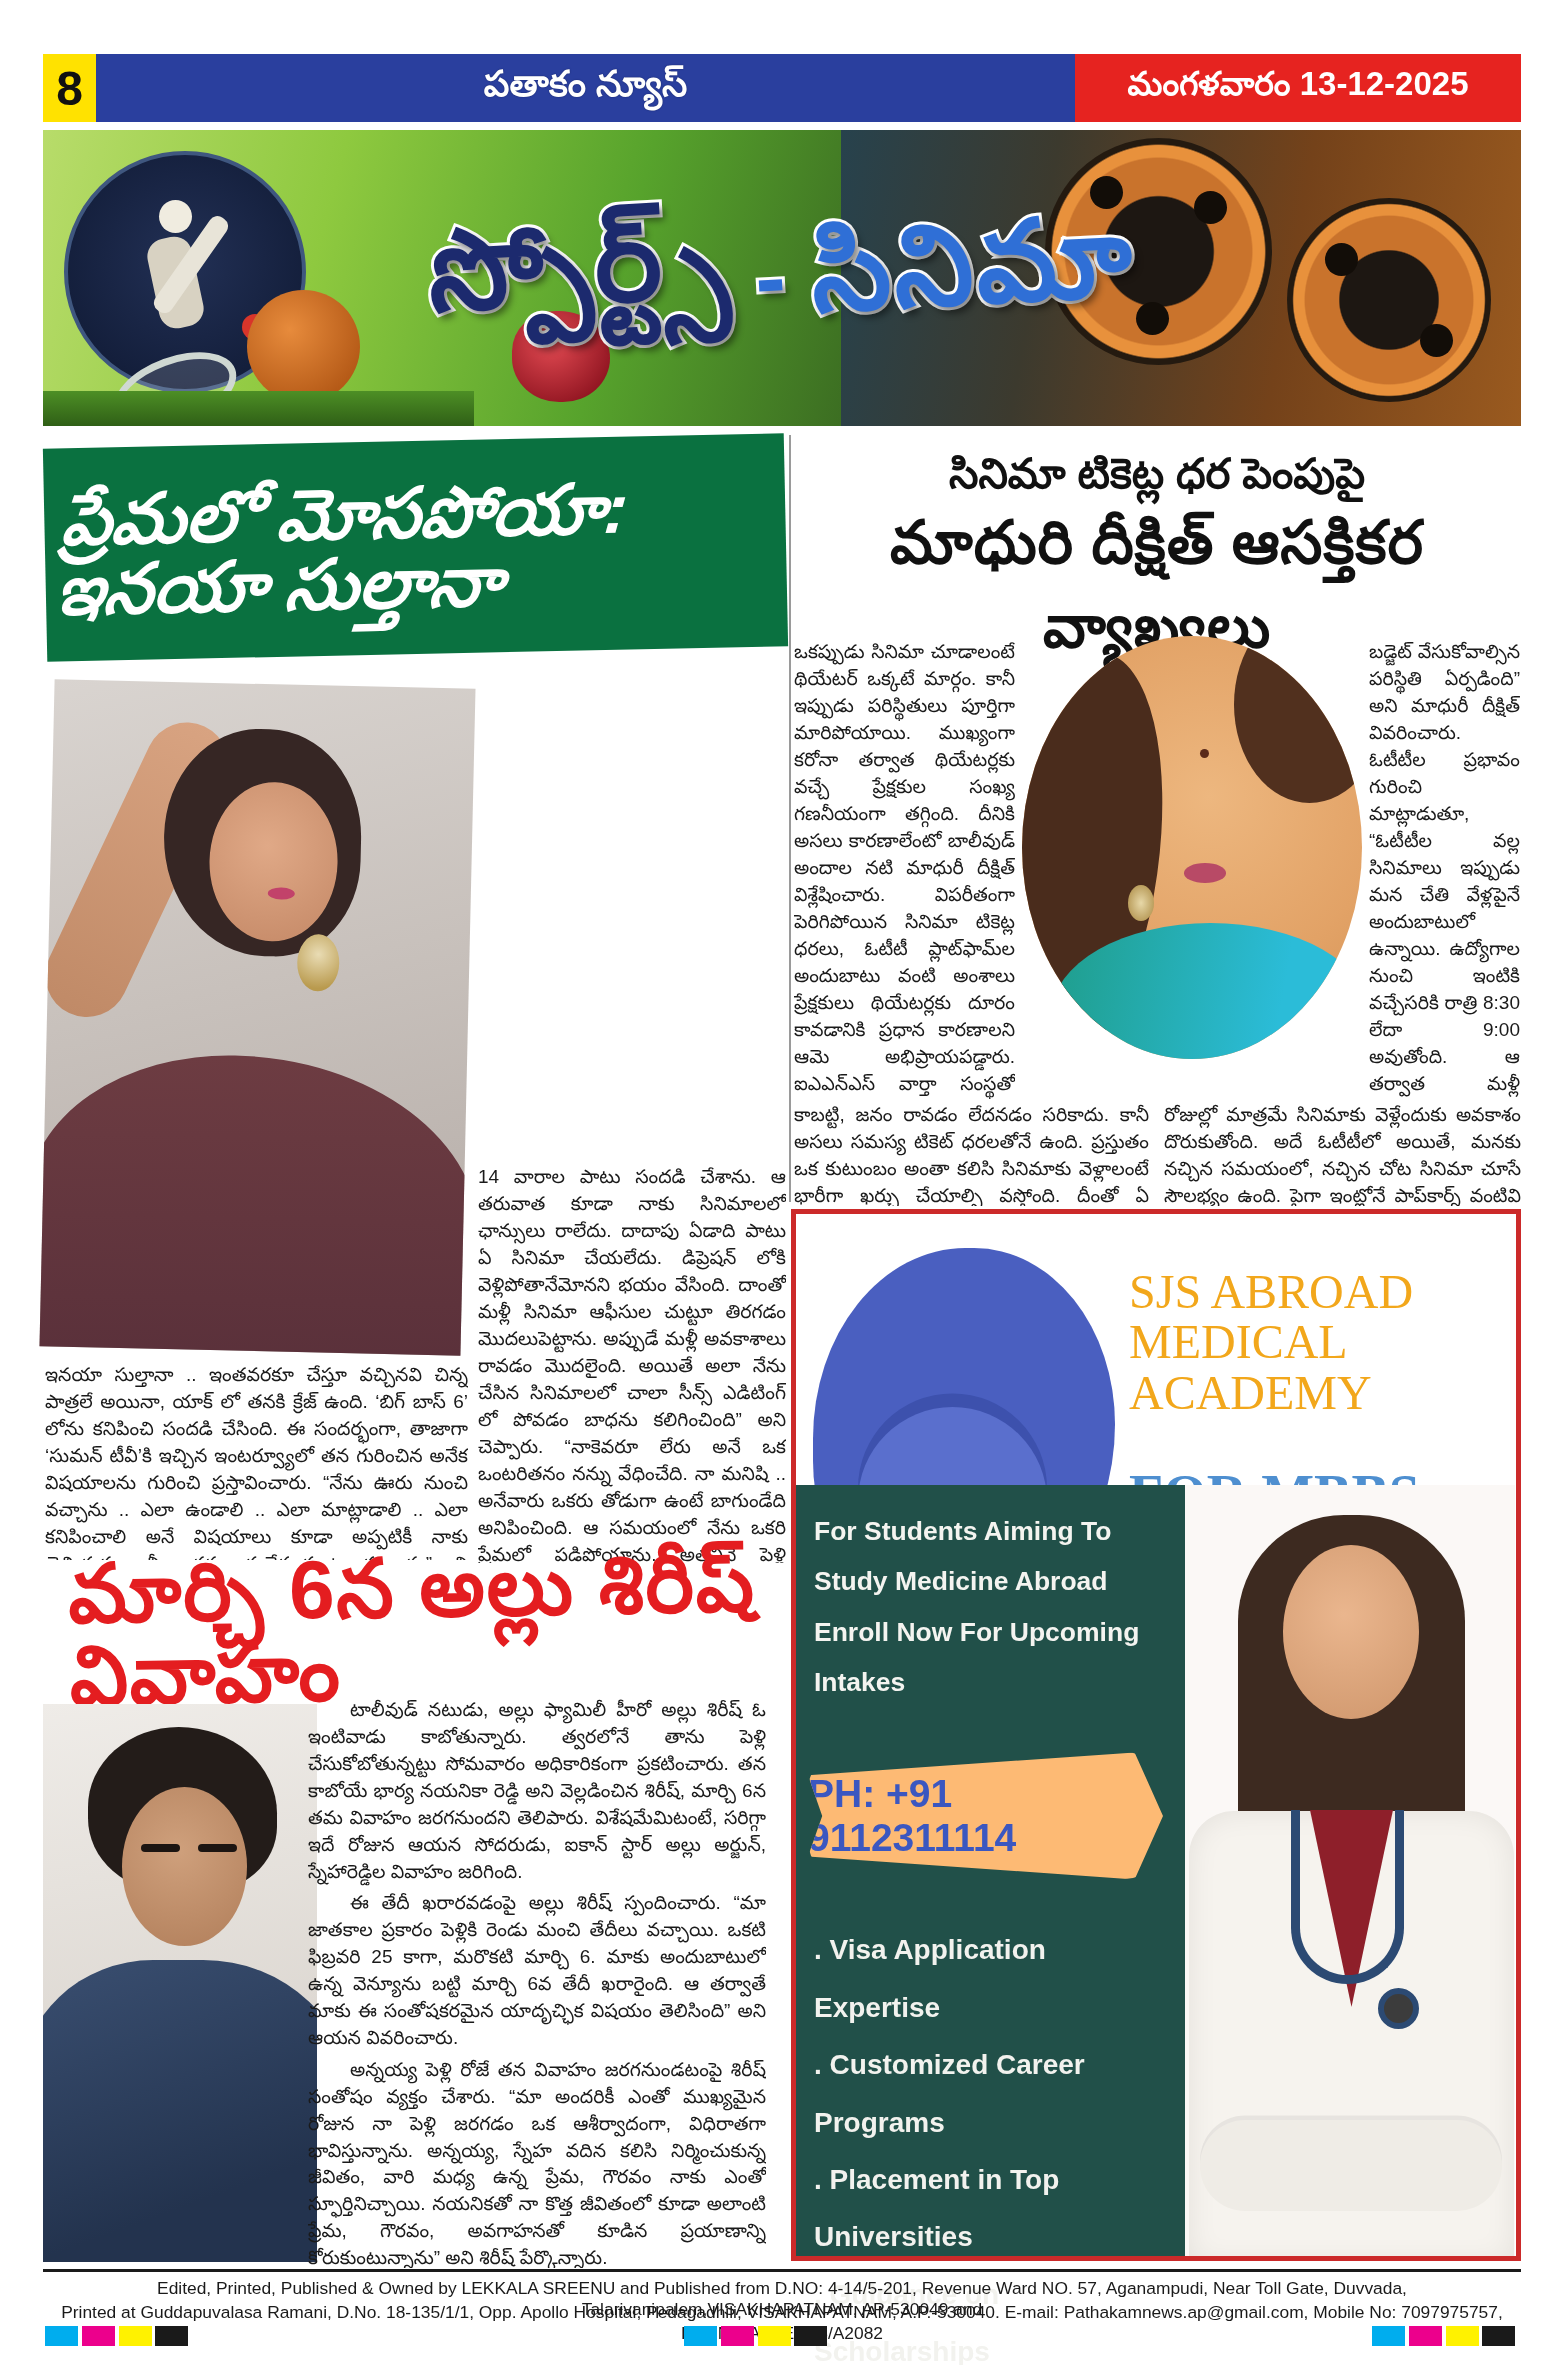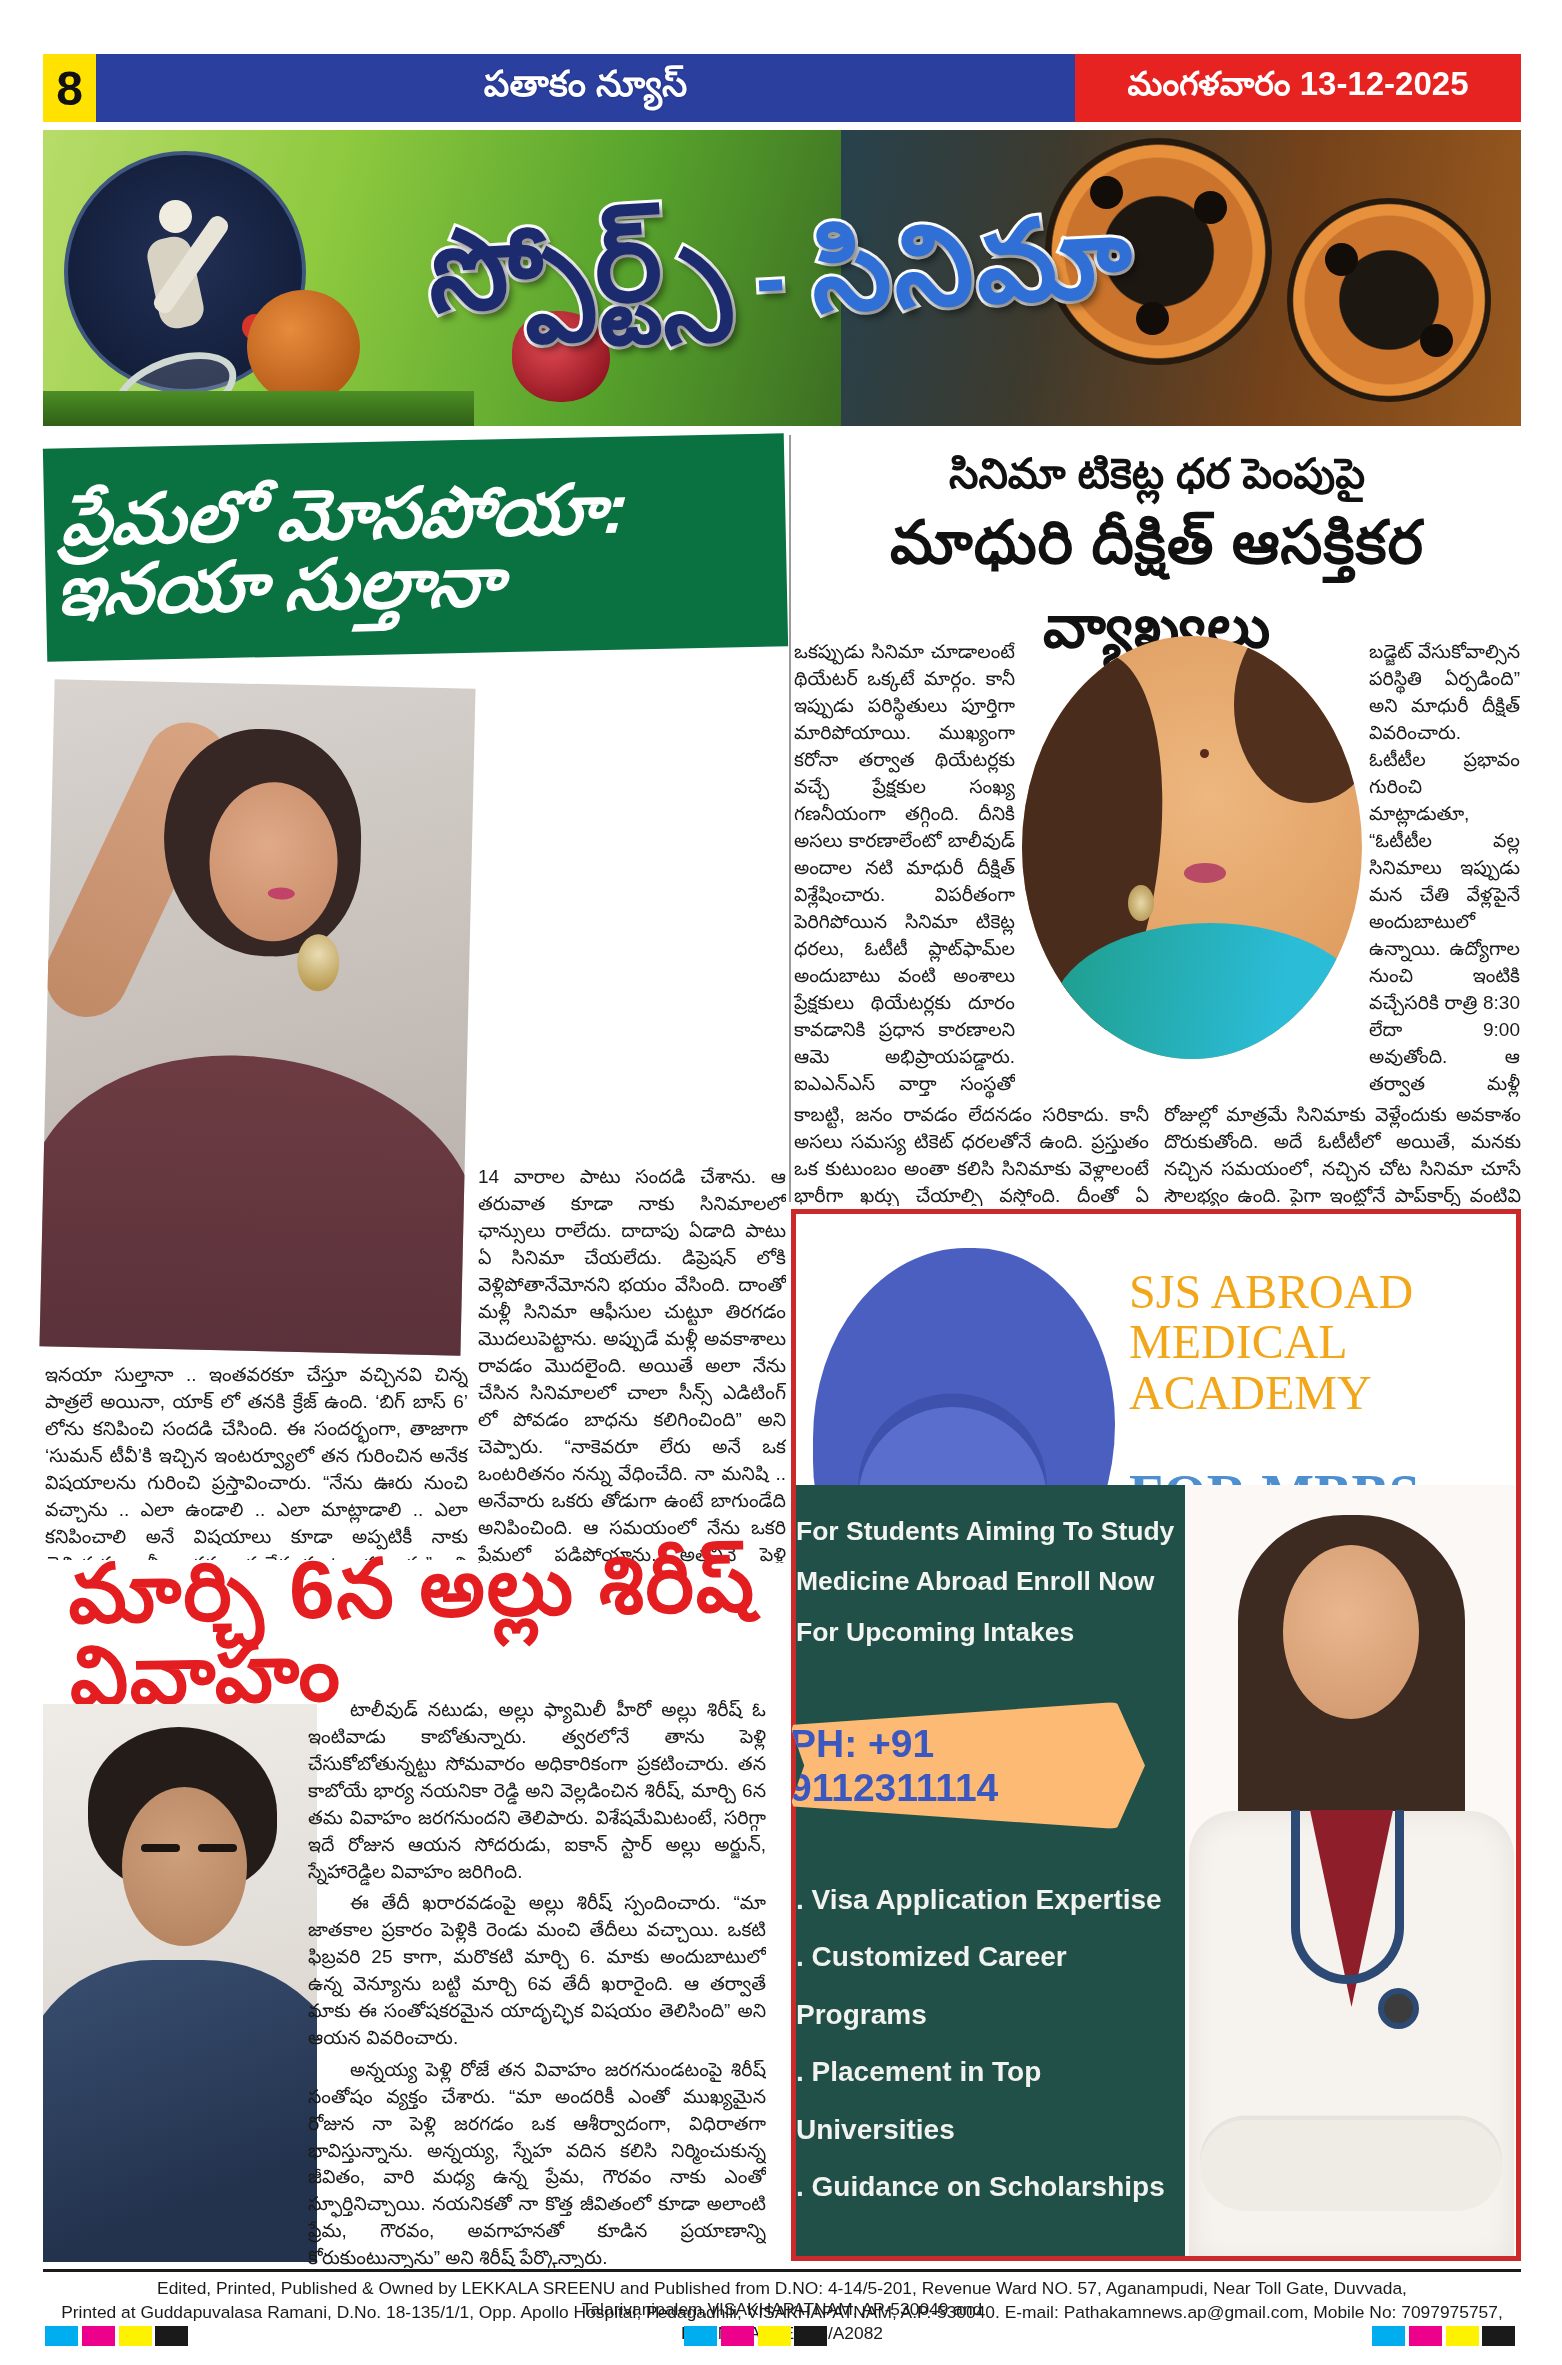--- a/index.html
+++ b/index.html
@@ -123,21 +123,21 @@
   .ad-logo .crescent { position:absolute; left:45px; top:159px; width:189px; height:189px; border-radius:50%;
     background:#5a6fcd; box-shadow:0 -13.6px 0 0 #3d51ad; }
   .ad-logo .tail { position:absolute; left:13.6px; bottom:-7.6px; width:53px; height:83px; background:#4a5fc0;
     clip-path:polygon(0 100%, 100% 0, 60% 0); }
   .ad-title { position:absolute; left:333px; top:53px; width:385px; font-family:"Liberation Serif", serif;
     font-weight:normal; color:#f2a71b; font-size:48px; line-height:1.05; }
   .ad-sub { position:absolute; left:333px; top:249px; width:385px; font-family:"Liberation Serif", serif;
     font-weight:bold; color:#4e8fd0; font-size:56px; }
   .ad-tagline { position:absolute; left:333px; top:336px; width:385px; color:#1e2d74; font-weight:bold;
     font-size:25px; line-height:1.5; }
-  .ad-teal { position:absolute; left:0; top:271px; width:389px; height:771px; background:#215049; padding:21px 0; }
+  .ad-teal { position:absolute; left:0; top:271px; width:389px; height:771px; background:#215049; padding:21px 18px; }
   .ad-pitch { color:#f4f4f0; font-size:26.5px; line-height:1.9; font-weight:bold; }
   .ad-phone { position:relative; margin-top:45px; margin-left:-6px; width:355px; height:127px; background:#fdba74;
     clip-path:polygon(0 18%, 92% 0, 100% 50%, 92% 100%, 0 82%, 4% 50%);
     border-radius:38px; display:flex; align-items:center; justify-content:center; }
   .ad-phone span { color:#3b57c0; font-weight:bold; font-size:39px; }
   .ad-bullets { margin-top:42px; color:#f2f2ee; font-size:28px; line-height:2.05; font-weight:bold; }
   .ad-photo { position:absolute; left:389px; top:271px; width:330px; height:771px; background:#fbf8f6; overflow:hidden; }
   .ad-photo .dhair { position:absolute; left:53px; top:30px; width:227px; height:469px; border-radius:106px;
     background:#3d2a20; }
   .ad-photo .dface { position:absolute; left:98px; top:60px; width:136px; height:174px; border-radius:50%;

